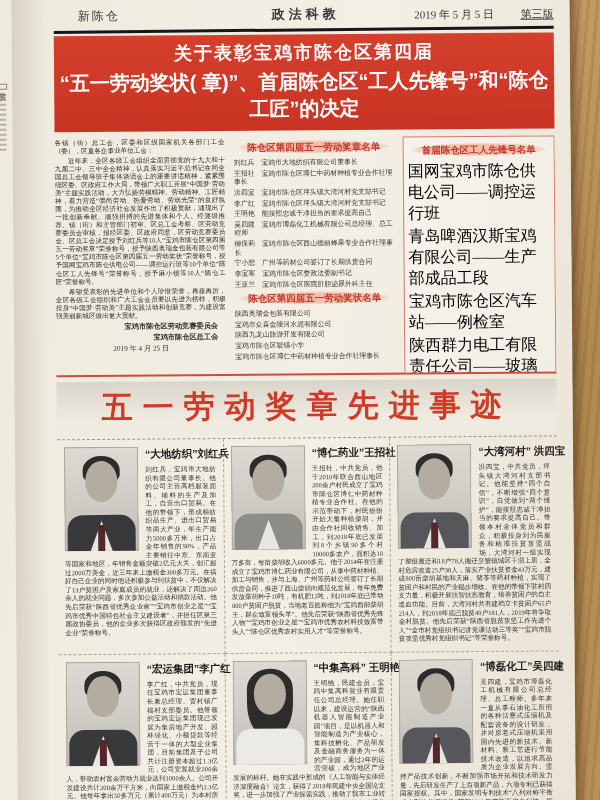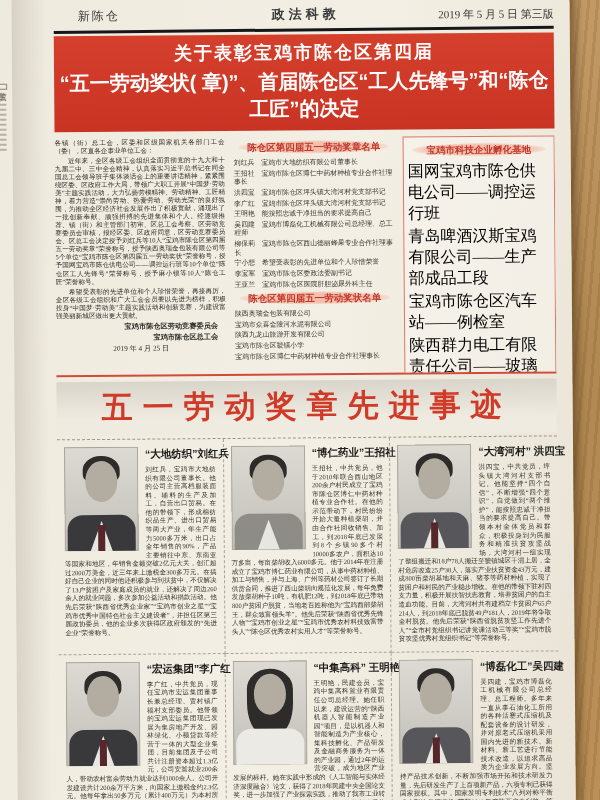--- a/index.html
+++ b/index.html
@@ -26,21 +26,21 @@
   .fold{position:absolute;left:20px;top:0;width:34px;height:100%;
     background:linear-gradient(90deg,rgba(90,80,60,.16),rgba(0,0,0,0));}
 
   .content{position:absolute;left:62px;top:10px;width:500px;}
 
   
   .masthead{display:flex;align-items:flex-end;font-size:12px;color:#3a3a3a;}
   .mast-brand{width:150px;letter-spacing:2px;padding-left:24px;}
   .mast-section{flex:1;text-align:center;font-weight:bold;letter-spacing:4px;font-size:13px;}
   .mast-right{width:170px;text-align:right;font-size:11px;white-space:nowrap;}
-  .mast-right .ed{margin-left:0;}
+  .mast-right .ed{margin-left:24px;text-decoration:underline;}
   .rule{height:3px;background:#17171a;margin-top:5px;transform:rotate(-.15deg);}
 
   
   .banner{margin-top:3px;background:linear-gradient(180deg,#d5402d,#c93323);
     color:#fff;text-align:center;padding:6px 2px 8px;
     font-family:"Liberation Sans","DejaVu Sans",sans-serif;font-weight:bold;}
   .banner .l1{font-size:18px;letter-spacing:2px;}
   .banner .l2{font-size:20px;margin-top:4px;letter-spacing:0;}
 
   
@@ -150,34 +150,34 @@
 
       <div class="col-lists">
         <div class="list-header"><em>陈仓区第四届五一劳动奖章名单</em></div>
         <p class="entry">刘红兵　宝鸡市大地纺织有限公司董事长</p>
         <p class="entry">王招社　宝鸡市陈仓区博仁中药材种植专业合作社理事长</p>
         <p class="entry">洪四宝　宝鸡市陈仓区坪头镇大湾河村党支部书记</p>
         <p class="entry">李广红　宝鸡市陈仓区坪头镇大湾河村党支部书记</p>
         <p class="entry">王明艳　能按照忠诚干净担当的要求提高自己</p>
         <p class="entry">吴四建　宝鸡市博磊化工机械有限公司总经理、总工程师</p>
         <p class="entry">柳保莉　宝鸡市陈仓区西山德丽蜂果专业合作社理事长</p>
-        <p class="entry">宁小想　希望受表彰的先进单位和个人珍惜荣誉</p>
+        <p class="entry">宁小想　广州等药材公司签订了长期供货合同</p>
         <p class="entry">李宝军　宝鸡市陈仓区委政法委副书记</p>
         <p class="entry">王亚兰　宝鸡市陈仓区医院肝胆泌尿外科主任</p>
         <div class="list-header"><em>陈仓区第四届五一劳动奖状名单</em></div>
         <p class="entry">陕西奥瑞金包装有限公司</p>
         <p class="entry">宝鸡市众喜金陵河水泥有限公司</p>
         <p class="entry">陕西九龙山旅游开发有限公司</p>
         <p class="entry">宝鸡市陈仓区虢镇小学</p>
         <p class="entry">宝鸡市陈仓区博仁中药材种植专业合作社理事长</p>
       </div>
 
       <div class="col-right">
         <div class="redbox">
-          <div class="list-header"><em>宝鸡市科技企业孵化基地</em></div>
+          <div class="list-header"><em>首届陈仓区工人先锋号名单</em></div>
           <p class="entry">国网宝鸡市陈仓供电公司——调控运行班</p>
           <p class="entry">青岛啤酒汉斯宝鸡有限公司——生产部成品工段</p>
           <p class="entry">宝鸡市陈仓区汽车站——例检室</p>
           <p class="entry">陕西群力电工有限责任公司——玻璃绝缘子工段</p>
 
         </div>
 
       </div>
     </div>
 

